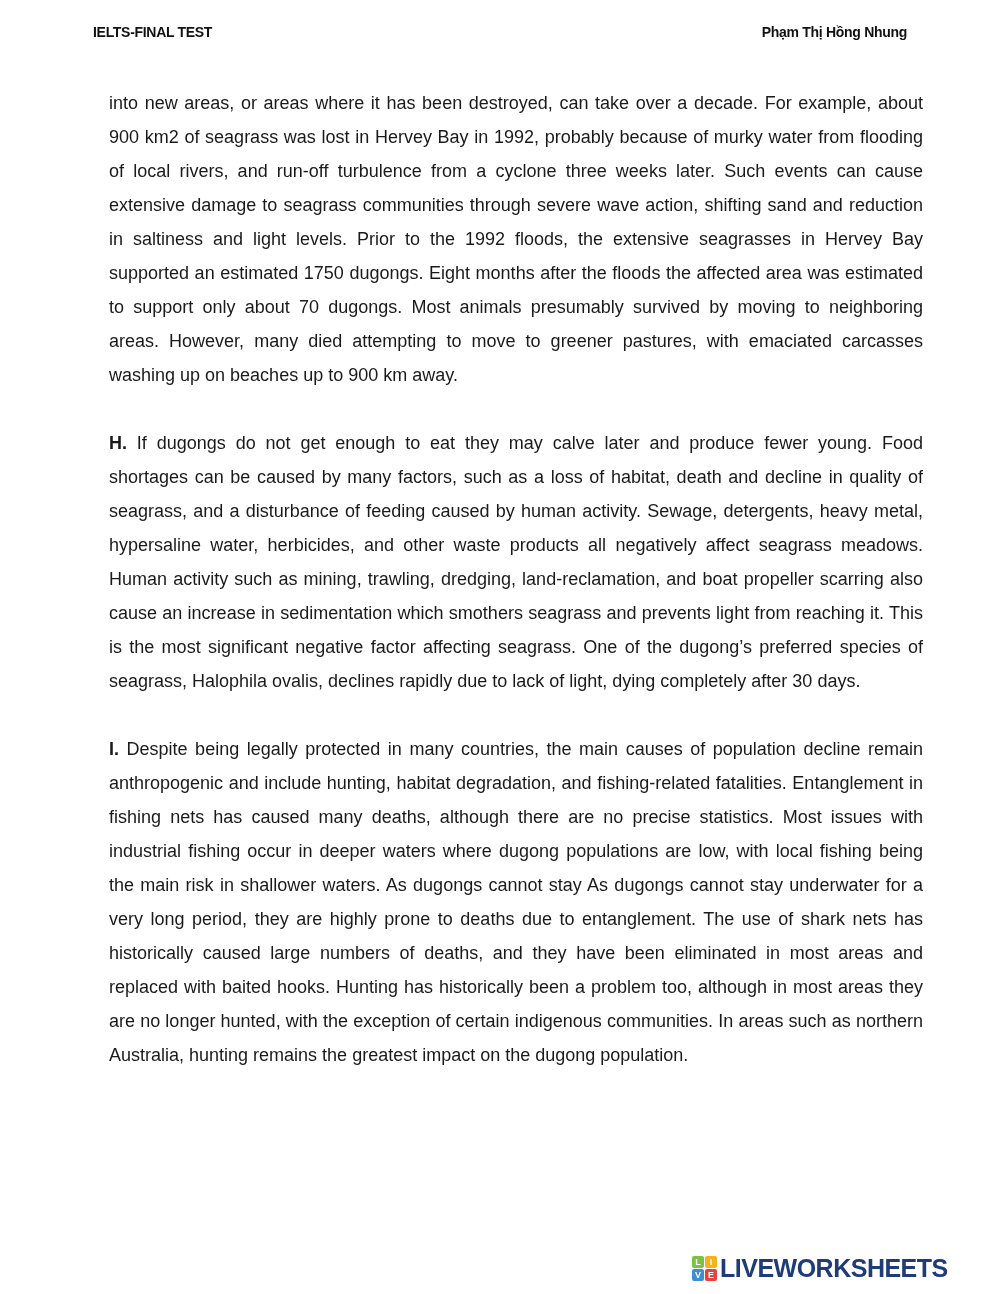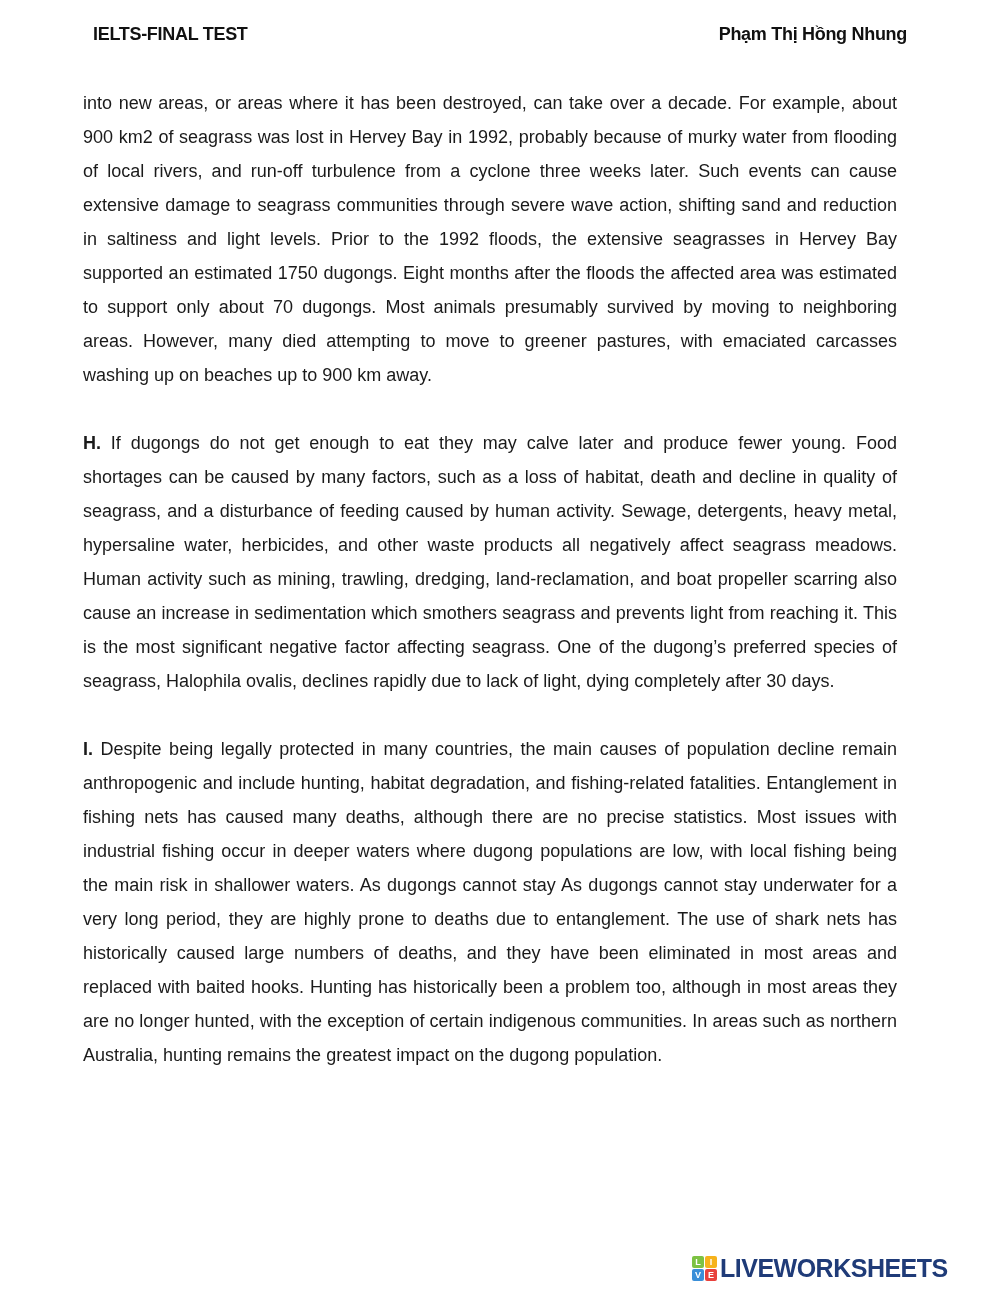--- a/index.html
+++ b/index.html
@@ -1,24 +1,24 @@
 <!DOCTYPE html>
 <html><head>
   <meta charset="utf-8">
   <style>
     html, body { margin: 0; padding: 0; background: #ffffff; }
     body { width: 1000px; height: 1294px; position: relative; overflow: hidden; }
     .header {
       position: absolute; top: 24px; left: 93px; right: 93px;
       display: flex; justify-content: space-between;
       font-family: "Liberation Sans", sans-serif; font-weight: bold;
-      font-size: 18px; color: #111; letter-spacing: -0.3px;
+      font-size: 14px; color: #111; letter-spacing: -0.3px;
     }
     .content {
-      position: absolute; top: 86px; left: 83px; width: 814px;
+      position: absolute; top: 86px; left: 109px; width: 814px;
       font-family: "Liberation Sans", sans-serif;
       font-size: 18px; line-height: 34px; color: #1a1a1a;
       text-align: justify;
     }
     .para { margin: 0 0 34px 0; }
     .para b { font-weight: bold; }
     .logo {
       position: absolute; left: 692px; top: 1254px;
       display: flex; align-items: center;
     }

